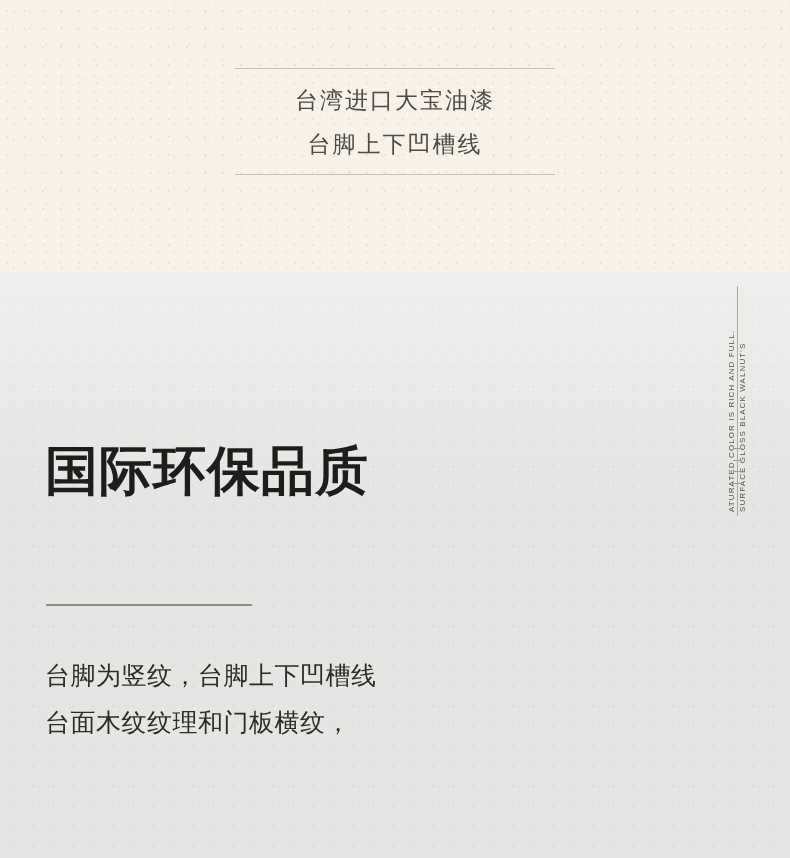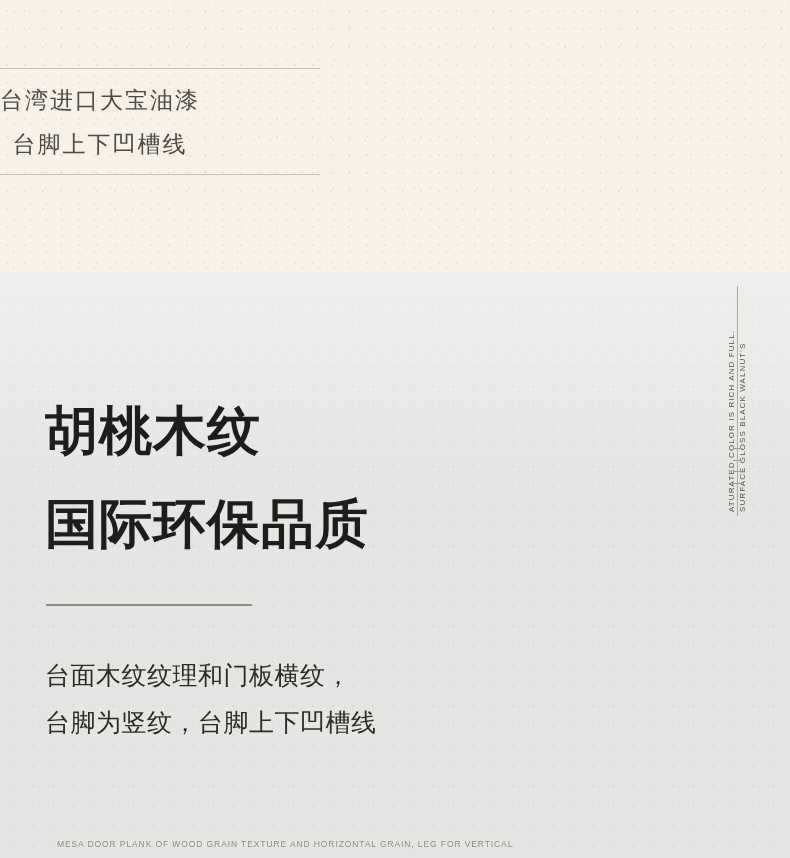--- a/index.html
+++ b/index.html
@@ -33,21 +33,21 @@
       radial-gradient(circle at 86% 76%, rgba(214,202,184,0.3) 0 1px, transparent 1px);
     background-size: 14px 14px, 18px 18px, 22px 22px, 16px 16px;
   }
   .banner-inner {
     position: absolute;
     left: 0;
     right: 0;
     top: 68px;
     display: flex;
     flex-direction: column;
-    align-items: flex-start;
+    align-items: center;
   }
   .rule {
     width: 320px;
     height: 1px;
     background: #c9bfae;
   }
   .banner-text {
     color: #4a4a46;
     font-size: 23px;
     letter-spacing: 2px;
@@ -174,32 +174,30 @@
         <div>台湾进口大宝油漆</div>
         <div>台脚上下凹槽线</div>
       </div>
       <div class="rule"></div>
     </div>
   </div>
 
   <div class="lower">
 
     <div class="headline">
-      <div>胡桃木纹</div>
       <div class="line2">国际环保品质</div>
     </div>
 
     <div class="short-rule"></div>
 
     <div class="body-copy">
+      <div>台脚为竖纹，台脚上下凹槽线</div>
       <div>台面木纹纹理和门板横纹，</div>
-      <div>台脚为竖纹，台脚上下凹槽线</div>
-    </div>
-
-    <div class="footer-en">MESA DOOR PLANK OF WOOD GRAIN TEXTURE AND HORIZONTAL GRAIN, LEG FOR VERTICAL</div>
+    </div>
+
 
     <div class="v-divider"></div>
     <div class="vertical-en">
       <span>ATURATED COLOR IS RICH AND FULL.</span>
       <span>SURFACE GLOSS BLACK WALNUT'S</span>
     </div>
     <div class="v-dashes">
       <i></i>
       <i></i>
       <i></i>

